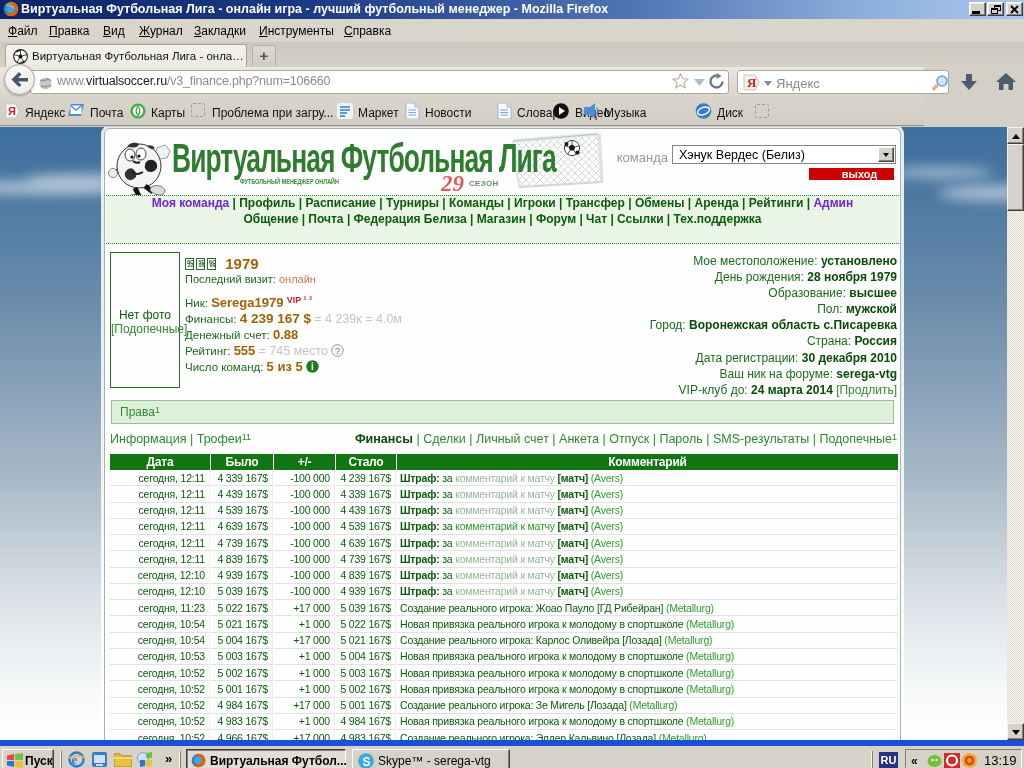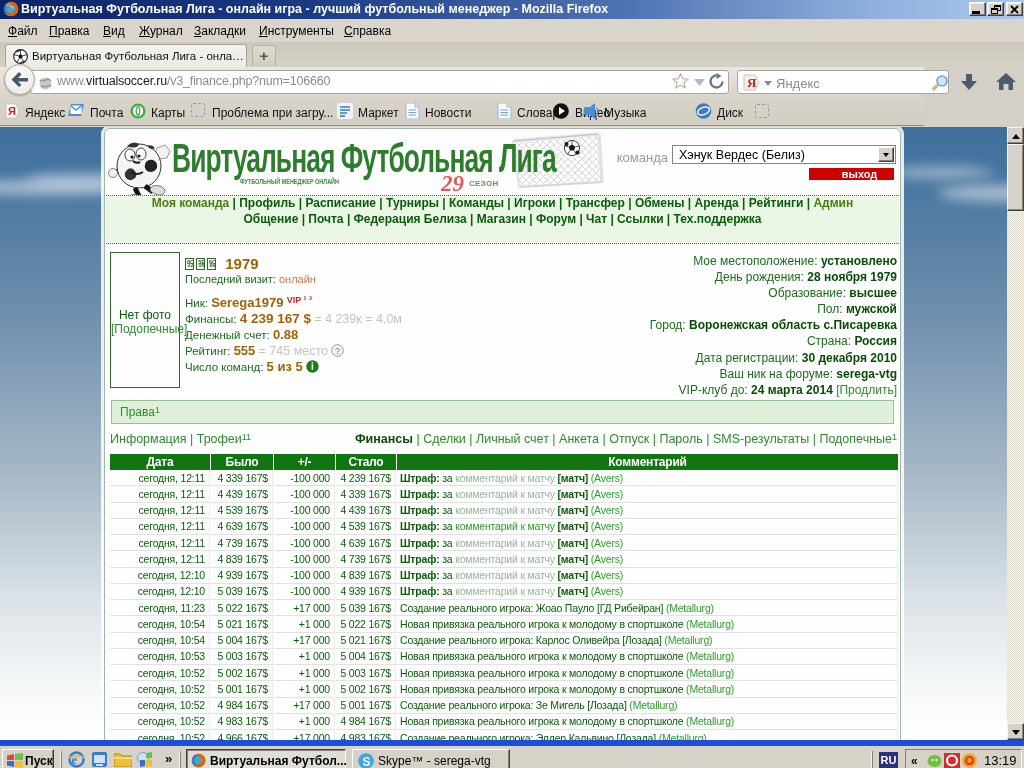--- a/index.html
+++ b/index.html
@@ -92,21 +92,21 @@
   #selbtn { position:absolute; right:1px; top:1px; width:16px; height:15px; background:#d6d2ca;
     border-top:1px solid #fff; border-left:1px solid #fff; border-right:1px solid #404040; border-bottom:1px solid #404040;
     box-shadow:inset -1px -1px 0 #808080; }
   #exitbtn { position:absolute; left:704px; top:39px; width:85px; height:12px; background:#cc0000;
     color:#fff; font-size:11px; font-weight:bold; text-align:center; line-height:12px; padding-left:16px; }
 
   #navblock { position:absolute; left:1px; top:66px; width:793px; height:48.5px; background:#eaf5e6;
     border-top:1px dotted #2e8b2e; border-bottom:1px dotted #2e8b2e;
     text-align:center; font-size:12px; font-weight:bold; color:#0a5c0a; }
   #navblock .row { height:15.6px; line-height:15.6px; white-space:nowrap; }
-  #navblock .red { color:#4d7c0f; }
+  #navblock .red { color:#6d28d9; }
 
   #profile { position:absolute; left:0; top:116px; width:795px; height:150px; font-size:12px; }
   #photobox { position:absolute; left:5px; top:7px; width:70px; height:136px; border:1px solid #2d6b2d;
     text-align:center; color:#0a5c0a; }
   #pcol { position:absolute; left:80px; top:0; color:#1d6b1d; font-size:11.5px; }
   #pcol .ln { position:absolute; white-space:nowrap; }
   #pcol b { color:#a16207; }
   .ltgray { color:#c4c4c4; }
   #rcol { position:absolute; right:3px; top:8px; text-align:right; color:#1d6b1d; line-height:16.1px; font-size:12px; white-space:nowrap; }
   #rcol b { color:#084c08; }

